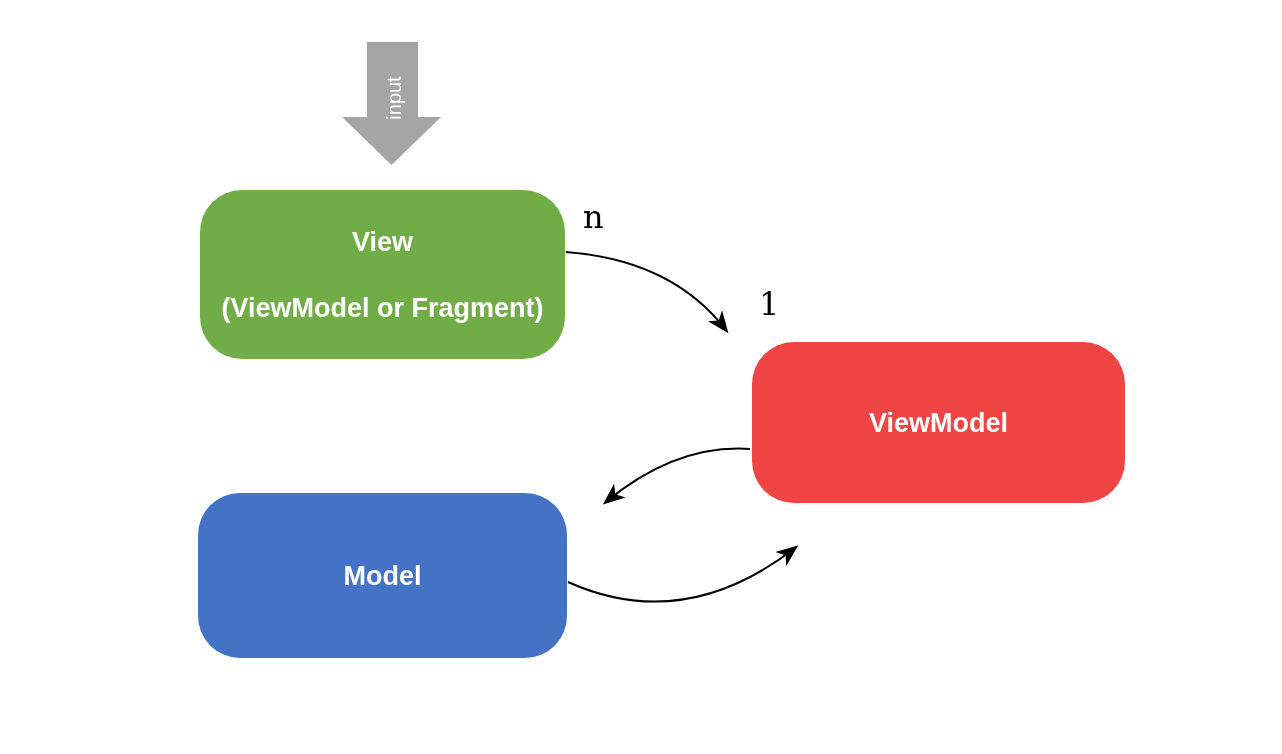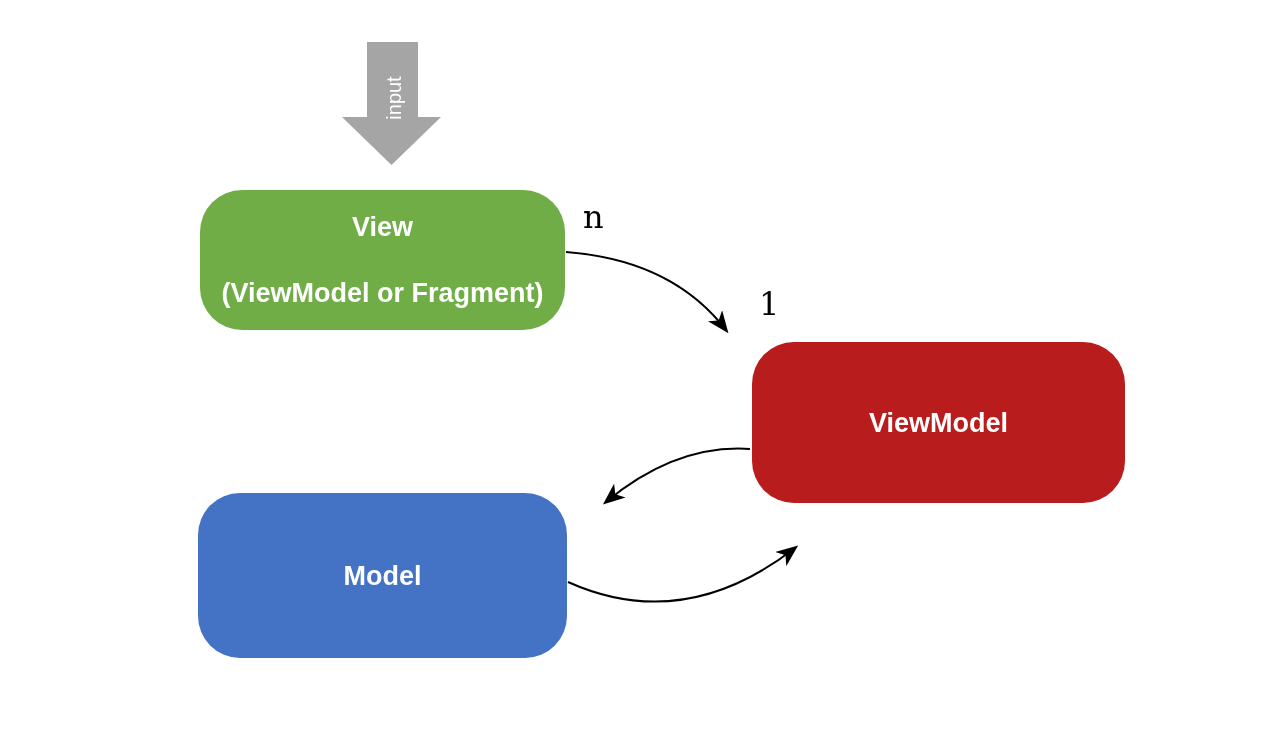--- a/index.html
+++ b/index.html
@@ -26,21 +26,21 @@
     border-radius: 42px;
     text-align: center;
   }
   .node .node-label {
     color: #ffffff;
     font-weight: bold;
     font-size: 27px;
     line-height: 46px;
     white-space: nowrap;
   }
-  .node-view      { left: 200px; top: 190px; width: 365px; height: 140px; gap: 20px; }
+  .node-view      { left: 200px; top: 190px; width: 365px; height: 169px; gap: 20px; }
   .node-viewmodel { left: 752px; top: 342px; width: 373px; height: 161px; }
   .node-model     { left: 198px; top: 493px; width: 369px; height: 165px; }
   .mult-label {
     position: absolute;
     font-family: "DejaVu Serif", serif;
     font-size: 32px;
     line-height: 1;
     color: #000000;
   }
   .mult-n   { left: 583px; top: 201px; }
@@ -71,21 +71,21 @@
     <path fill="none" stroke-width="2" marker-end="url(#arrowhead)" d="M 750 449 Q 676 444 606 502" style="stroke: rgb(0, 0, 0);"></path>
 
     <path fill="none" stroke-width="2" marker-end="url(#arrowhead)" d="M 568 582 Q 684 634 795 548" style="stroke: rgb(0, 0, 0);"></path>
   </svg>
 
   <div class="node node-view" style="background-color: rgb(112, 173, 71);">
     <div class="node-label" style="color: rgb(255, 255, 255);">View</div>
     <div class="node-label" style="color: rgb(255, 255, 255);">(ViewModel or Fragment)</div>
   </div>
 
-  <div class="node node-viewmodel" style="background-color: #b91c1c;">
+  <div class="node node-viewmodel" style="background-color: #ef4444;">
     <div class="node-label" style="color: rgb(255, 255, 255);">ViewModel</div>
   </div>
 
   <div class="node node-model" style="background-color: rgb(68, 114, 196);">
     <div class="node-label" style="color: rgb(255, 255, 255);">Model</div>
   </div>
 
   <div class="mult-label mult-n" style="color: rgb(0, 0, 0);">n</div>
 
   <div class="mult-label mult-one" style="color: rgb(0, 0, 0);">1</div>

